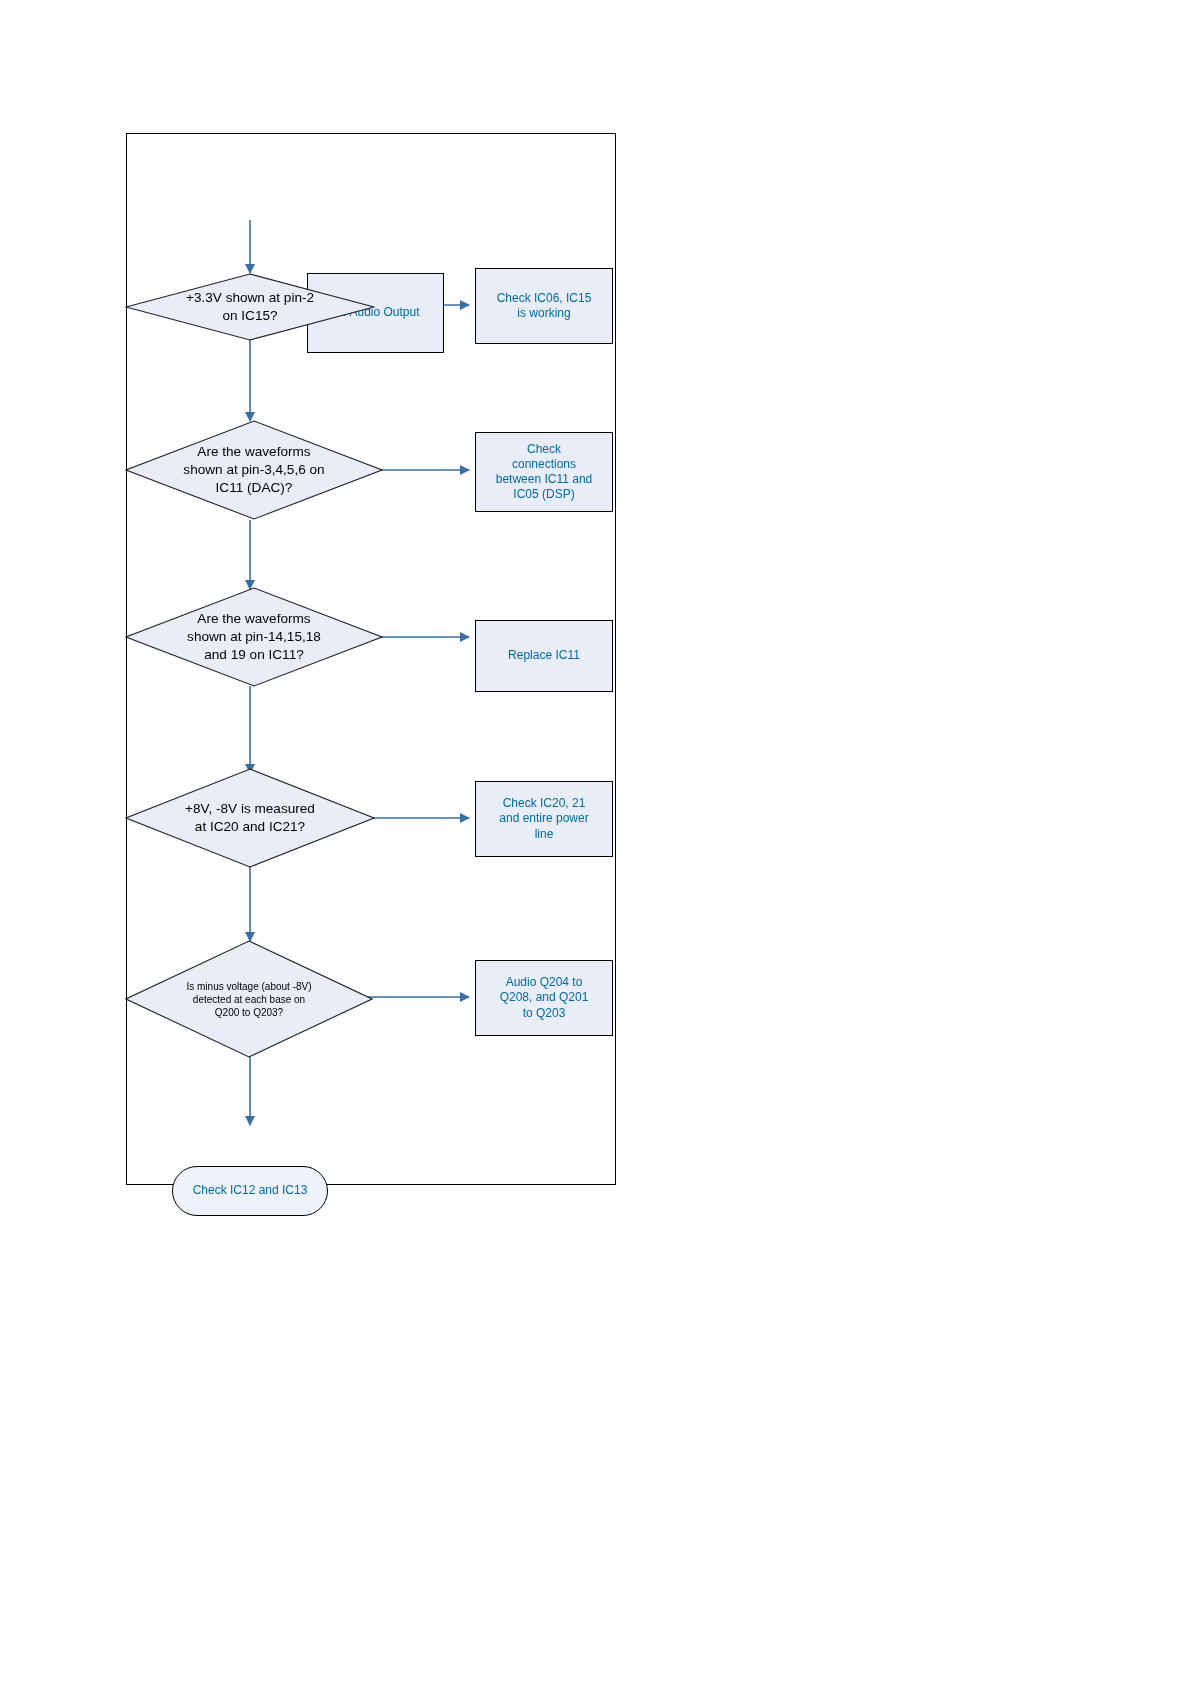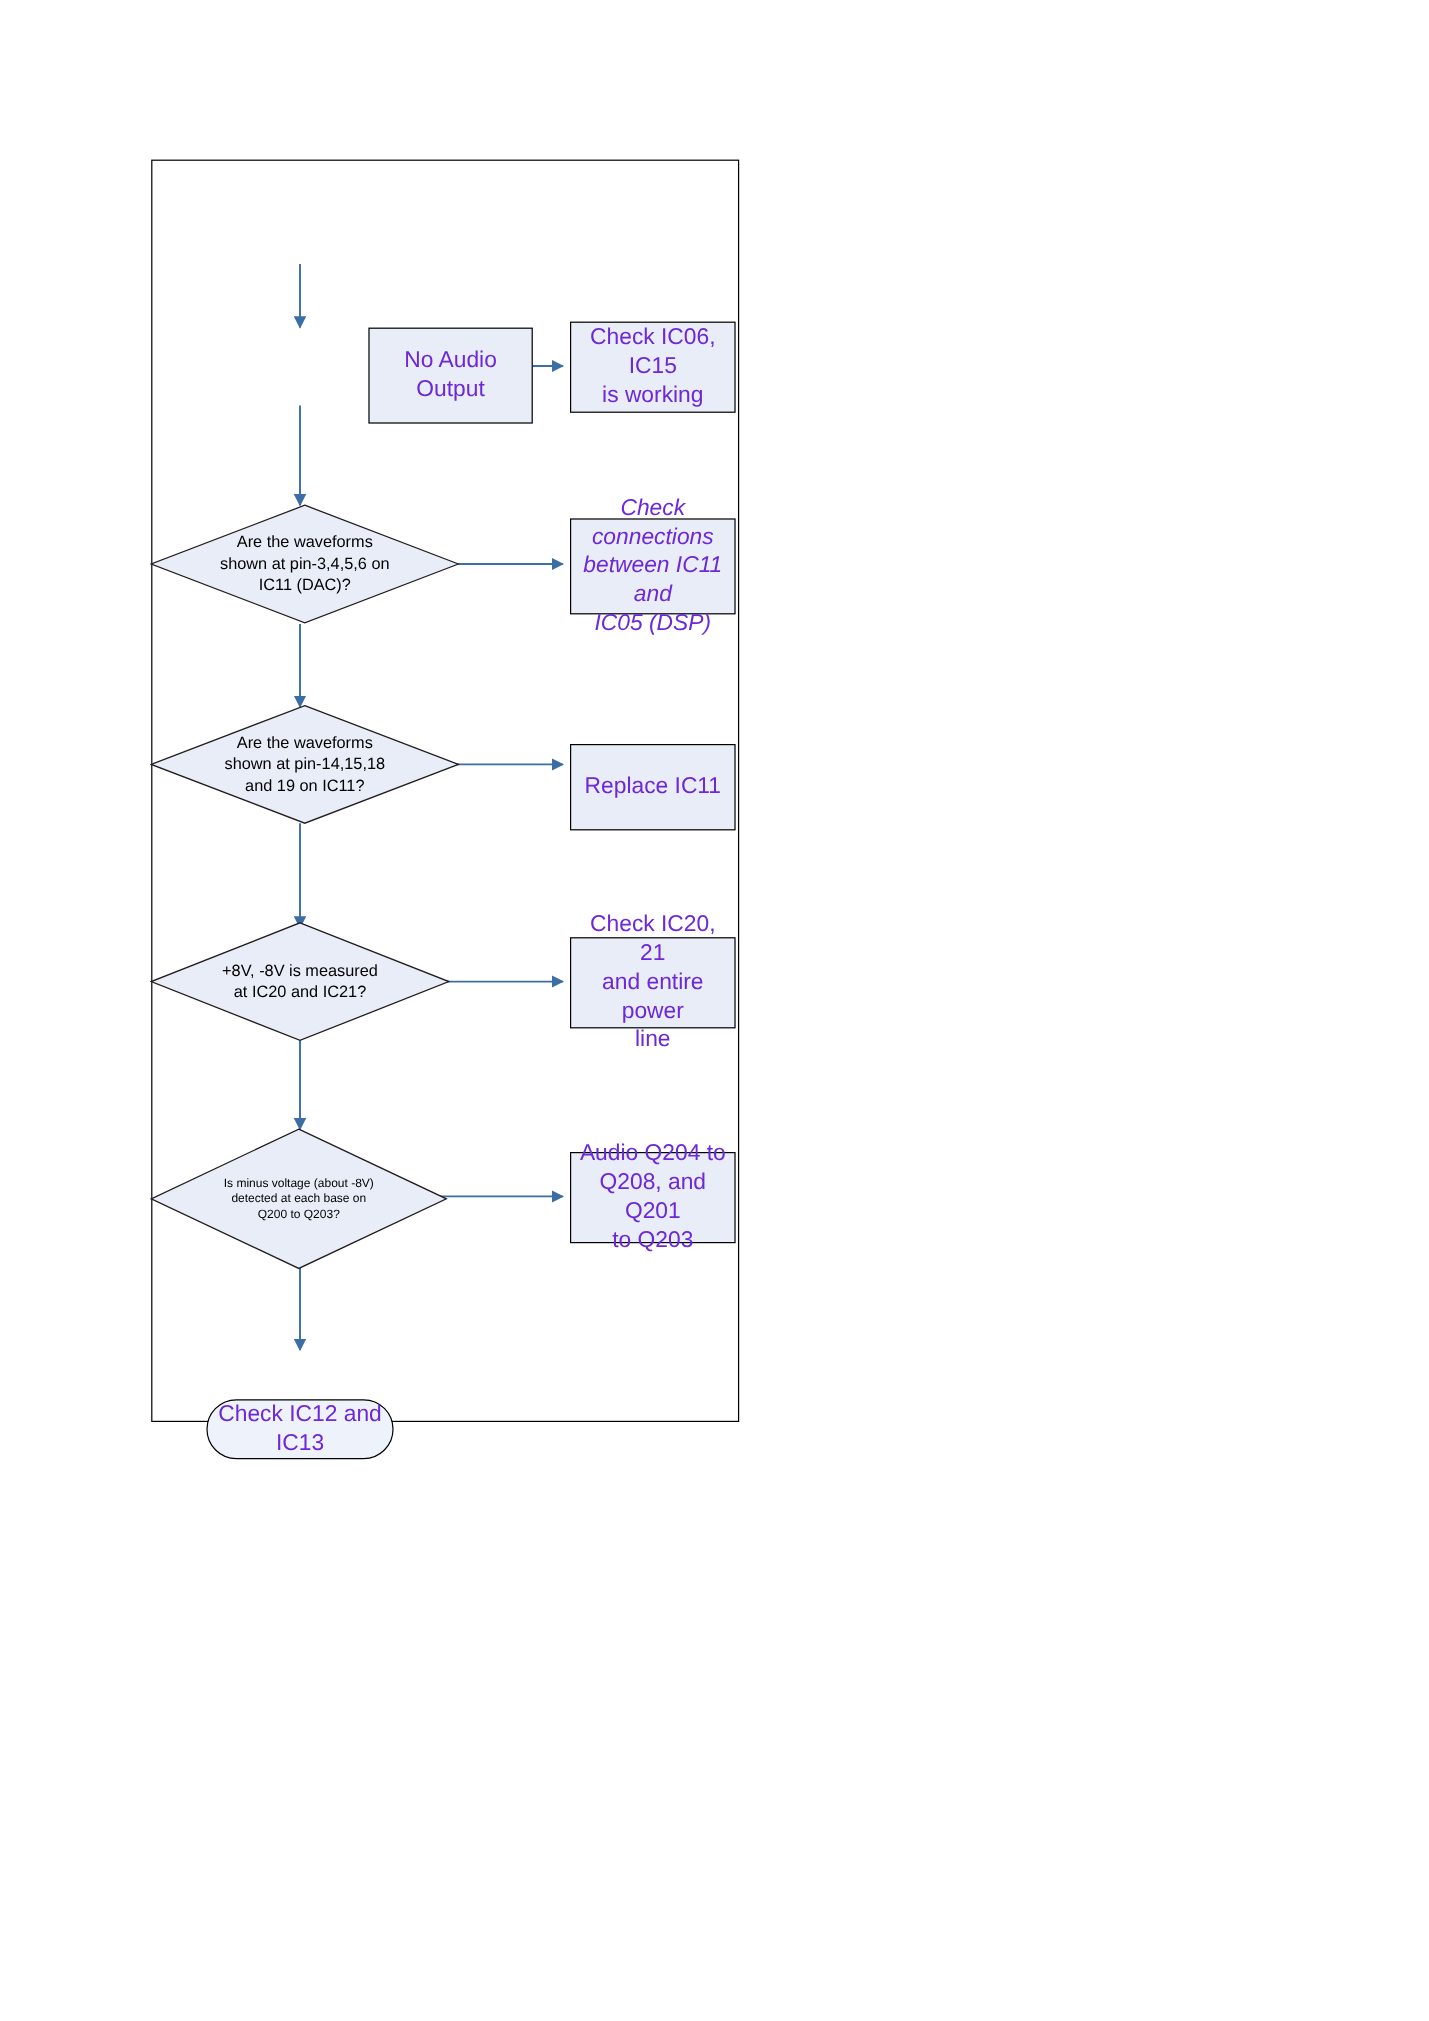--- a/index.html
+++ b/index.html
@@ -25,23 +25,23 @@
   .connectors{position:absolute;left:126px;top:133px;width:490px;height:1052px;overflow:visible;}
 
   
   .node{
     position:absolute;
     box-sizing:border-box;
     display:flex;
     align-items:center;
     justify-content:center;
     text-align:center;
-    font-size:19px;
+    font-size:12px;
     line-height:1.27;
-    color:#6d28d9;
+    color:#0369a1;
   }
   .node .label{display:block;white-space:pre-line;padding:0 4px;}
 
   .proc{
     background:#e8edf7;
     border:1px solid #000;
   }
   .action{
     background:#e8edf7;
     border:1px solid #000;
@@ -109,36 +109,43 @@
       <line x1="240" y1="864" x2="343" y2="864"></line>
 
       <line x1="124" y1="921" x2="124" y2="992"></line>
     </g>
   </svg>
 
   <div class="node proc" style="left:307px;top:273px;width:137px;height:80px;">
     <span class="label">No Audio Output</span>
   </div>
 
+  <div class="decision" style="left:125px;top:273px;width:250px;height:68px;">
+    <svg class="dia" viewBox="0 0 250 68" preserveAspectRatio="none" xmlns="http://www.w3.org/2000/svg">
+      <polygon points="125,1 249,34 125,67 1,34" fill="#e8edf7" stroke="#231f20" stroke-width="1.1"></polygon>
+    </svg>
+    <div class="dtext">+3.3V shown at pin-2
+on IC15?</div>
+  </div>
 
   <div class="node action" style="left:475px;top:268px;width:138px;height:76px;">
     <span class="label">Check IC06, IC15
 is working</span>
   </div>
 
   <div class="decision" style="left:125px;top:420px;width:258px;height:100px;">
     <svg class="dia" viewBox="0 0 258 100" preserveAspectRatio="none" xmlns="http://www.w3.org/2000/svg">
       <polygon points="129,1 257,50 129,99 1,50" fill="#e8edf7" stroke="#231f20" stroke-width="1.1"></polygon>
     </svg>
     <div class="dtext">Are the waveforms
 shown at pin-3,4,5,6 on
 IC11 (DAC)?</div>
   </div>
 
-  <div class="node action" style="left:475px;top:432px;width:138px;height:80px;font-style:italic;">
+  <div class="node action" style="left:475px;top:432px;width:138px;height:80px;">
     <span class="label">Check
 connections
 between IC11 and
 IC05 (DSP)</span>
   </div>
 
   <div class="decision" style="left:125px;top:587px;width:258px;height:100px;">
     <svg class="dia" viewBox="0 0 258 100" preserveAspectRatio="none" xmlns="http://www.w3.org/2000/svg">
       <polygon points="129,1 257,50 129,99 1,50" fill="#e8edf7" stroke="#231f20" stroke-width="1.1"></polygon>
     </svg>

